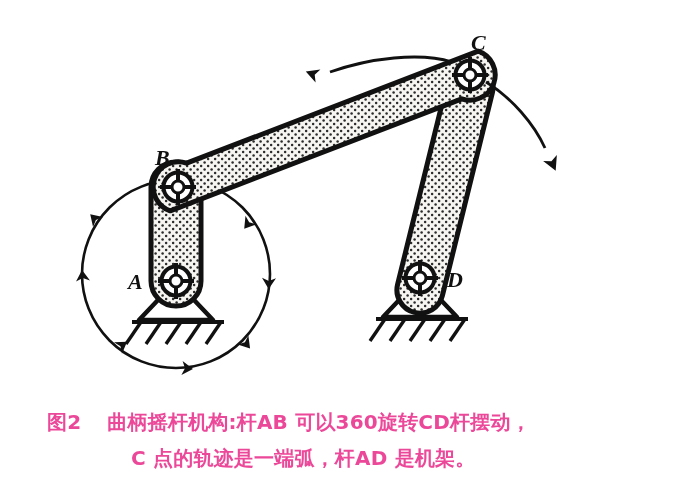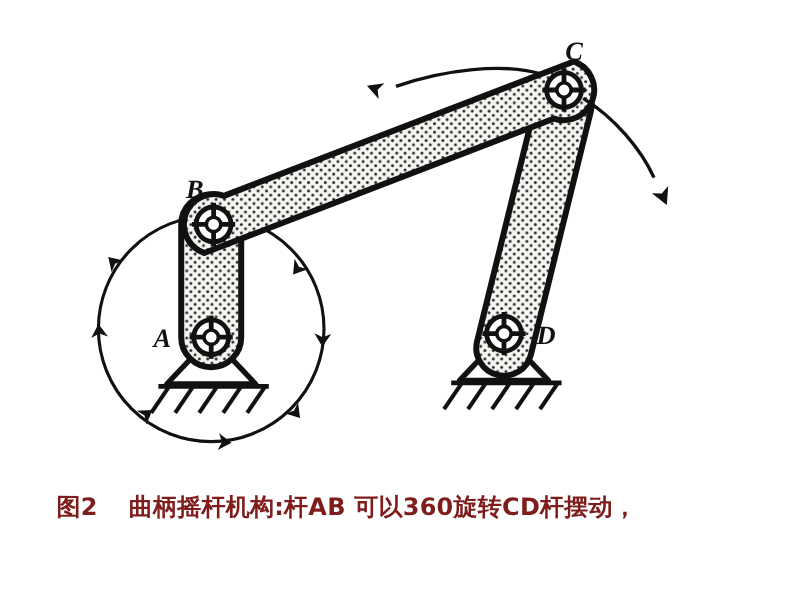--- a/index.html
+++ b/index.html
@@ -43,21 +43,21 @@
     position: absolute;
     left: 0;
     top: 400px;
     width: 676px;
     height: 100px;
   }
   .caption-line {
     font-family: "DejaVu Sans", sans-serif;
     font-weight: 700;
     font-size: 20px;
-    color: #7f1d1d;
+    color: #ec4899;
     letter-spacing: 0.2px;
     white-space: pre;
   }
   .caption-line-1 {
     position: absolute;
     left: 47px;
     top: 9px;
   }
   .caption-line-2 {
     position: absolute;
@@ -189,15 +189,16 @@
 
       <text class="joint-letter" x="128" y="289">A</text>
       <text class="joint-letter" x="155" y="165">B</text>
       <text class="joint-letter" x="471" y="50">C</text>
       <text class="joint-letter" x="447" y="287">D</text>
     </svg>
   </div>
 
   <div id="caption">
     <div class="caption-line caption-line-1"><span class="cap-figno">图2</span><span>曲柄摇杆机构:杆AB 可以360旋转CD杆摆动，</span></div>
+    <div class="caption-line caption-line-2">C 点的轨迹是一端弧，杆AD 是机架。</div>
   </div>
 
 </div>
 
 </body></html>

